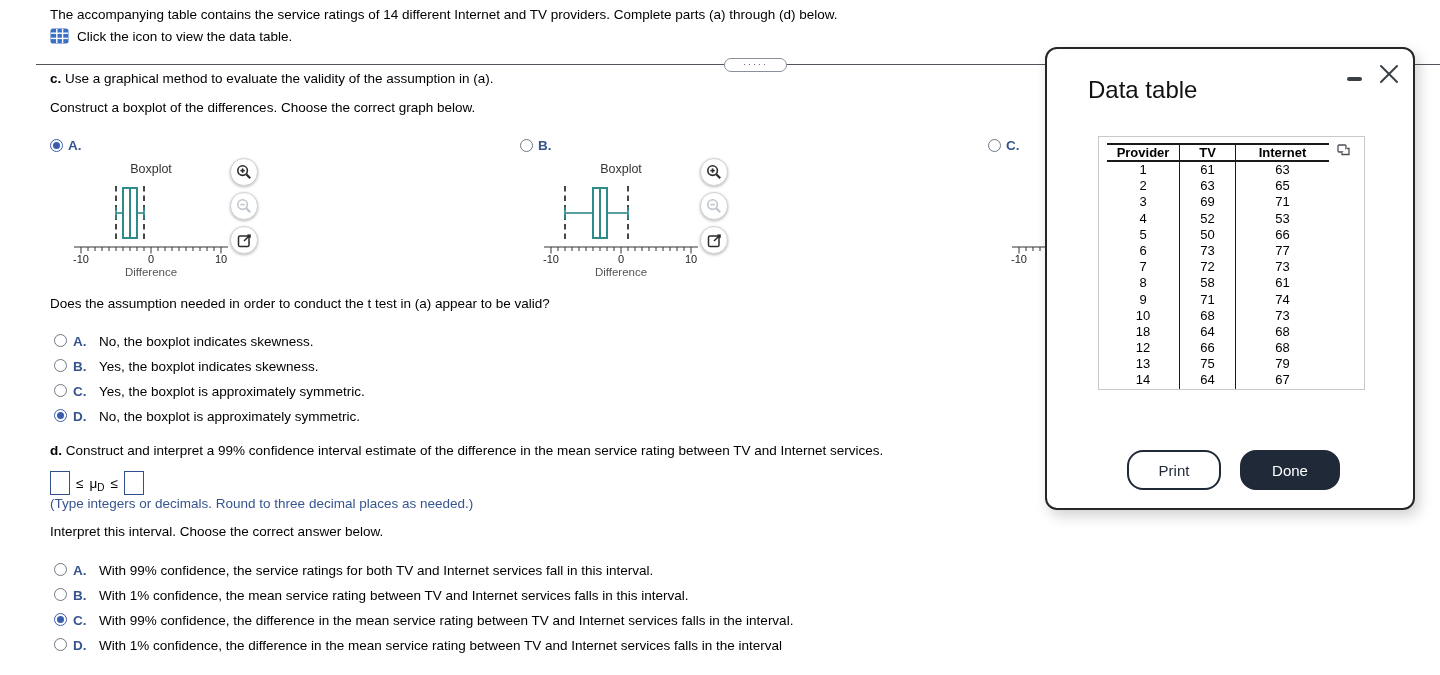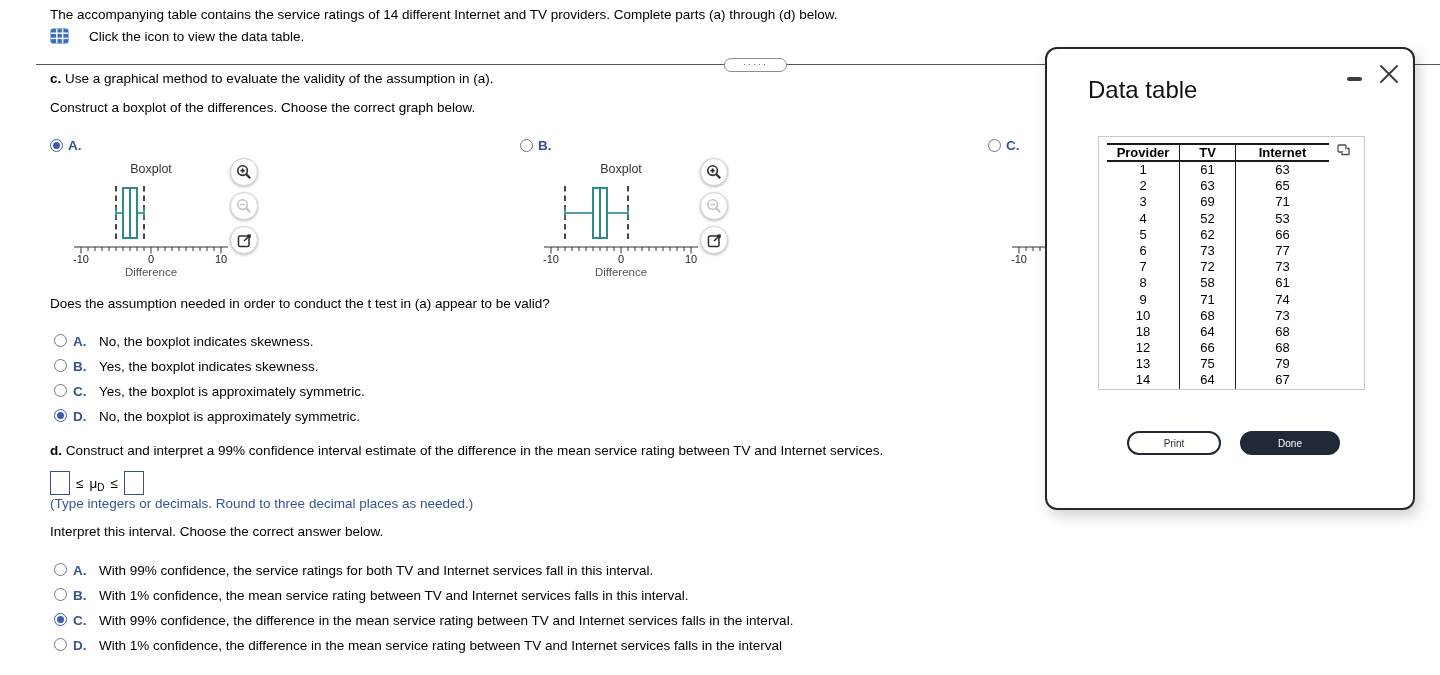--- a/index.html
+++ b/index.html
@@ -5,21 +5,21 @@
   * { margin:0; padding:0; box-sizing:border-box; }
   html,body { background:#fff; }
   .page {
     position:relative; width:1440px; height:675px; overflow:hidden;
     font-family:"Liberation Sans", sans-serif; font-size:13.5px; color:#000; background:#fff;margin-left:36px;
   }
   .abs { position:absolute; }
 
   
   .intro { left:14px; top:7px; }
-  .icon-row { left:14px; top:28px; display:flex; align-items:center; gap:20px; }
+  .icon-row { left:14px; top:28px; display:flex; align-items:center; gap:8px; }
   .prompt-c { left:14px; top:71px; }
   .construct { left:14px; top:100px; }
   .bold-letter { font-weight:bold; }
   .question { left:14px; top:296px; }
   .prompt-d { left:14px; top:443px; width:900px; }
   .hint { left:14px; top:496px; color:#36558F; }
   .interpret-q { left:14px; top:524px; }
 
   
   .divider { left:0; top:64px; width:1440px; border-top:1px solid #50555b; }
@@ -66,21 +66,21 @@
   .dt-wrap { position:absolute; left:51px; top:87px; width:267px; height:254px;
              border:1px solid #C9C9C9; background:#fff;padding-left:11px; }
   .dt-tbl { position:absolute; left:8px; top:6px; width:222px; font-size:13px; }
   .dt-row { display:grid; grid-template-columns:72px 56px 94px; }
   .dt-row > div { text-align:center; height:16.2px; line-height:16.2px; }
   .dt-row > div:nth-child(2), .dt-row > div:nth-child(3) { border-left:1px solid #1a1a1a; }
   .dt-head { font-weight:bold; border-top:2px solid #1a1a1a; border-bottom:2px solid #1a1a1a; }
   .dt-head > div { height:15px; line-height:15px; }
   .copy-btn { position:absolute; right:14px; top:7px; cursor:pointer; }
 
-  .pill-btn { position:absolute; top:382px; height:24px; border-radius:16px; font-size:10px;
+  .pill-btn { position:absolute; top:401px; height:40px; border-radius:16px; font-size:15px;
               font-family:"Liberation Sans", sans-serif; cursor:pointer; }
   .print-btn { left:80px; width:94px; background:#fff; border:2px solid #1F2937; color:#1F2937; }
   .done-btn { left:193px; width:100px; background:#1F2937; border:2px solid #1F2937; color:#fff; }
 </style>
 </head>
 <body>
 
 <div class="page">
 
   <div class="abs intro">The accompanying table contains the service ratings of 14 different Internet and TV providers. Complete parts (a) through (d) below.</div>
@@ -375,21 +375,21 @@
             <div>69</div>
             <div>71</div>
           </div>
           <div class="dt-row">
             <div>4</div>
             <div>52</div>
             <div>53</div>
           </div>
           <div class="dt-row">
             <div>5</div>
-            <div>62</div>
+            <div>50</div>
             <div>66</div>
           </div>
           <div class="dt-row">
             <div>6</div>
             <div>73</div>
             <div>77</div>
           </div>
           <div class="dt-row">
             <div>7</div>
             <div>72</div>

